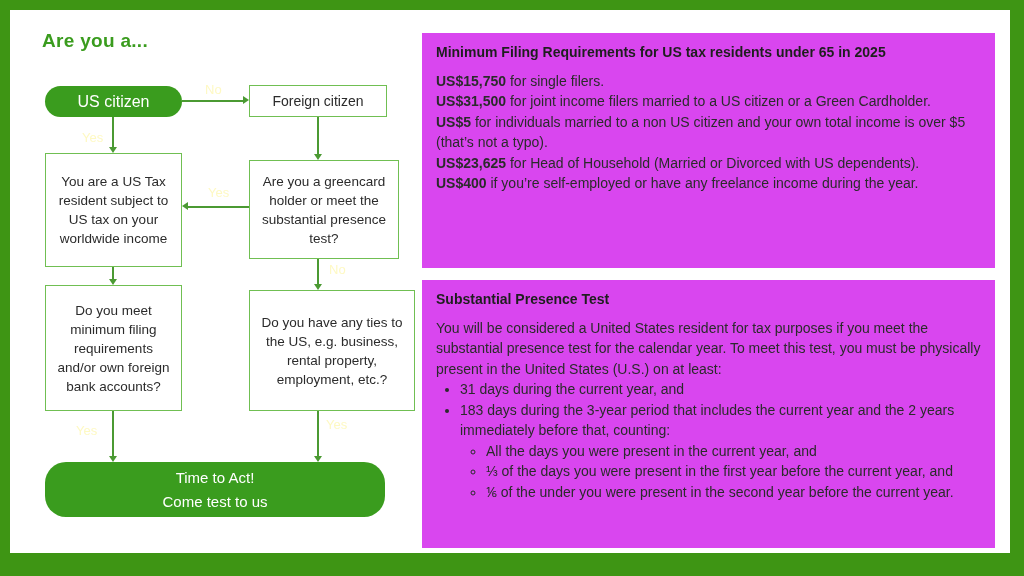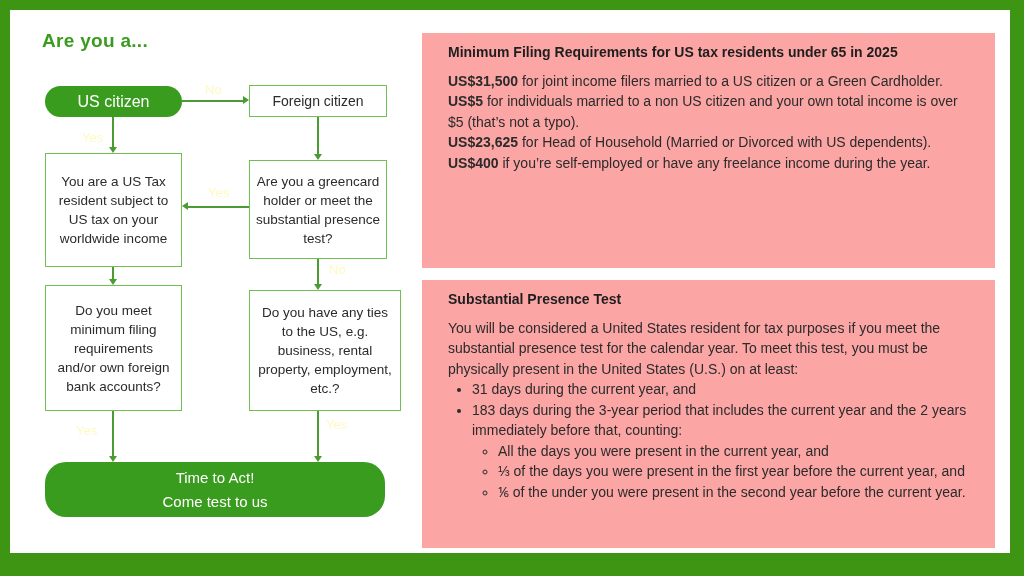--- a/index.html
+++ b/index.html
@@ -35,21 +35,21 @@
   .edge-label { font-size:13px; color:#fef9c3; }
   .hline { height:1.5px; background:#4b9a33; }
   .vline { width:1.5px; background:#4b9a33; }
   .arr { width:0; height:0; }
   .arr-right { border-top:4px solid transparent; border-bottom:4px solid transparent; border-left:6px solid #4b9a33; }
   .arr-left  { border-top:4px solid transparent; border-bottom:4px solid transparent; border-right:6px solid #4b9a33; }
   .arr-down  { border-left:4px solid transparent; border-right:4px solid transparent; border-top:6px solid #4b9a33; }
 
   
   .panel {
-    background:#fca5a5; color:#2b2b2b; padding:9px 26px;
+    background:#d946ef; color:#2b2b2b; padding:9px 14px;
     font-size:14px; line-height:20.5px;
   }
   .panel-title { font-weight:bold; font-size:14px; margin-bottom:8px; color:#1e1e1e; }
   .filing-item b { font-weight:bold; }
   .spt-intro { margin-bottom:0; }
   ul.spt-list { list-style:disc; padding-left:24px; margin:0; }
   ul.spt-list ul { list-style:circle; padding-left:26px; margin:0; }
   ul.spt-list li::marker { color:#2b2b2b; }
 </style>
 </head>
@@ -59,25 +59,25 @@
   <div class="canvas"></div>
 
   <div class="abs fc-title">Are you a...</div>
 
   <div class="abs node node-solid pill" style="left:45px; top:86px; width:137px; height:31px;">US citizen</div>
 
   <div class="abs node node-outline-light" style="left:45px; top:153px; width:137px; height:114px; padding:4px 8px;">You are a US Tax resident subject to US tax on your worldwide income</div>
 
   <div class="abs node node-outline-light" style="left:249px; top:85px; width:138px; height:32px; font-size:14px;">Foreign citizen</div>
 
-  <div class="abs node node-outline-light" style="left:249px; top:160px; width:138px; height:99px; padding:4px 6px;">Are you a greencard holder or meet the substantial presence test?</div>
+  <div class="abs node node-outline-light" style="left:249px; top:160px; width:150px; height:99px; padding:4px 6px;">Are you a greencard holder or meet the substantial presence test?</div>
 
   <div class="abs node node-outline-light" style="left:45px; top:285px; width:137px; height:126px; padding:4px 8px;">Do you meet minimum filing requirements and/or own foreign bank accounts?</div>
 
-  <div class="abs node node-outline-light" style="left:249px; top:290px; width:152px; height:121px; padding:4px 6px;">Do you have any ties to the US, e.g. business, rental property, employment, etc.?</div>
+  <div class="abs node node-outline-light" style="left:249px; top:290px; width:166px; height:121px; padding:4px 6px;">Do you have any ties to the US, e.g. business, rental property, employment, etc.?</div>
 
   <div class="abs node cta" style="left:45px; top:462px; width:340px; height:55px;">
     <div>Time to Act!</div>
     <div>Come test to us</div>
   </div>
 
   <div class="abs hline" style="left:182px; top:100px; width:61px;"></div>
   <div class="abs arr arr-right" style="left:243px; top:96px;"></div>
 
   <div class="abs vline" style="left:112px; top:117px; height:30px;"></div>
@@ -104,20 +104,21 @@
   <div class="abs edge-label" style="left:205px; top:82px;">No</div>
   <div class="abs edge-label" style="left:82px; top:130px;">Yes</div>
   <div class="abs edge-label" style="left:208px; top:185px;">Yes</div>
   <div class="abs edge-label" style="left:329px; top:262px;">No</div>
   <div class="abs edge-label" style="left:76px; top:423px;">Yes</div>
   <div class="abs edge-label" style="left:326px; top:417px;">Yes</div>
 
   <div class="abs panel" style="left:422px; top:33px; width:573px; height:235px;">
     <div class="panel-title">Minimum Filing Requirements for US tax residents under 65 in 2025</div>
     <div id="filing-items">
+        <div class="filing-item"><b>US$15,750</b> for single filers.</div>
         <div class="filing-item"><b>US$31,500</b> for joint income filers married to a US citizen or a Green Cardholder.</div>
         <div class="filing-item"><b>US$5</b> for individuals married to a non US citizen and your own total income is over $5 (that’s not a typo).</div>
         <div class="filing-item"><b>US$23,625</b> for Head of Household (Married or Divorced with US dependents).</div>
         <div class="filing-item"><b>US$400</b> if you’re self-employed or have any freelance income during the year.</div>
       </div>
   </div>
 
   <div class="abs panel" style="left:422px; top:280px; width:573px; height:268px;">
     <div class="panel-title">Substantial Presence Test</div>
     <div class="spt-intro">You will be considered a United States resident for tax purposes if you meet the substantial presence test for the calendar year. To meet this test, you must be physically present in the United States (U.S.) on at least:</div>

